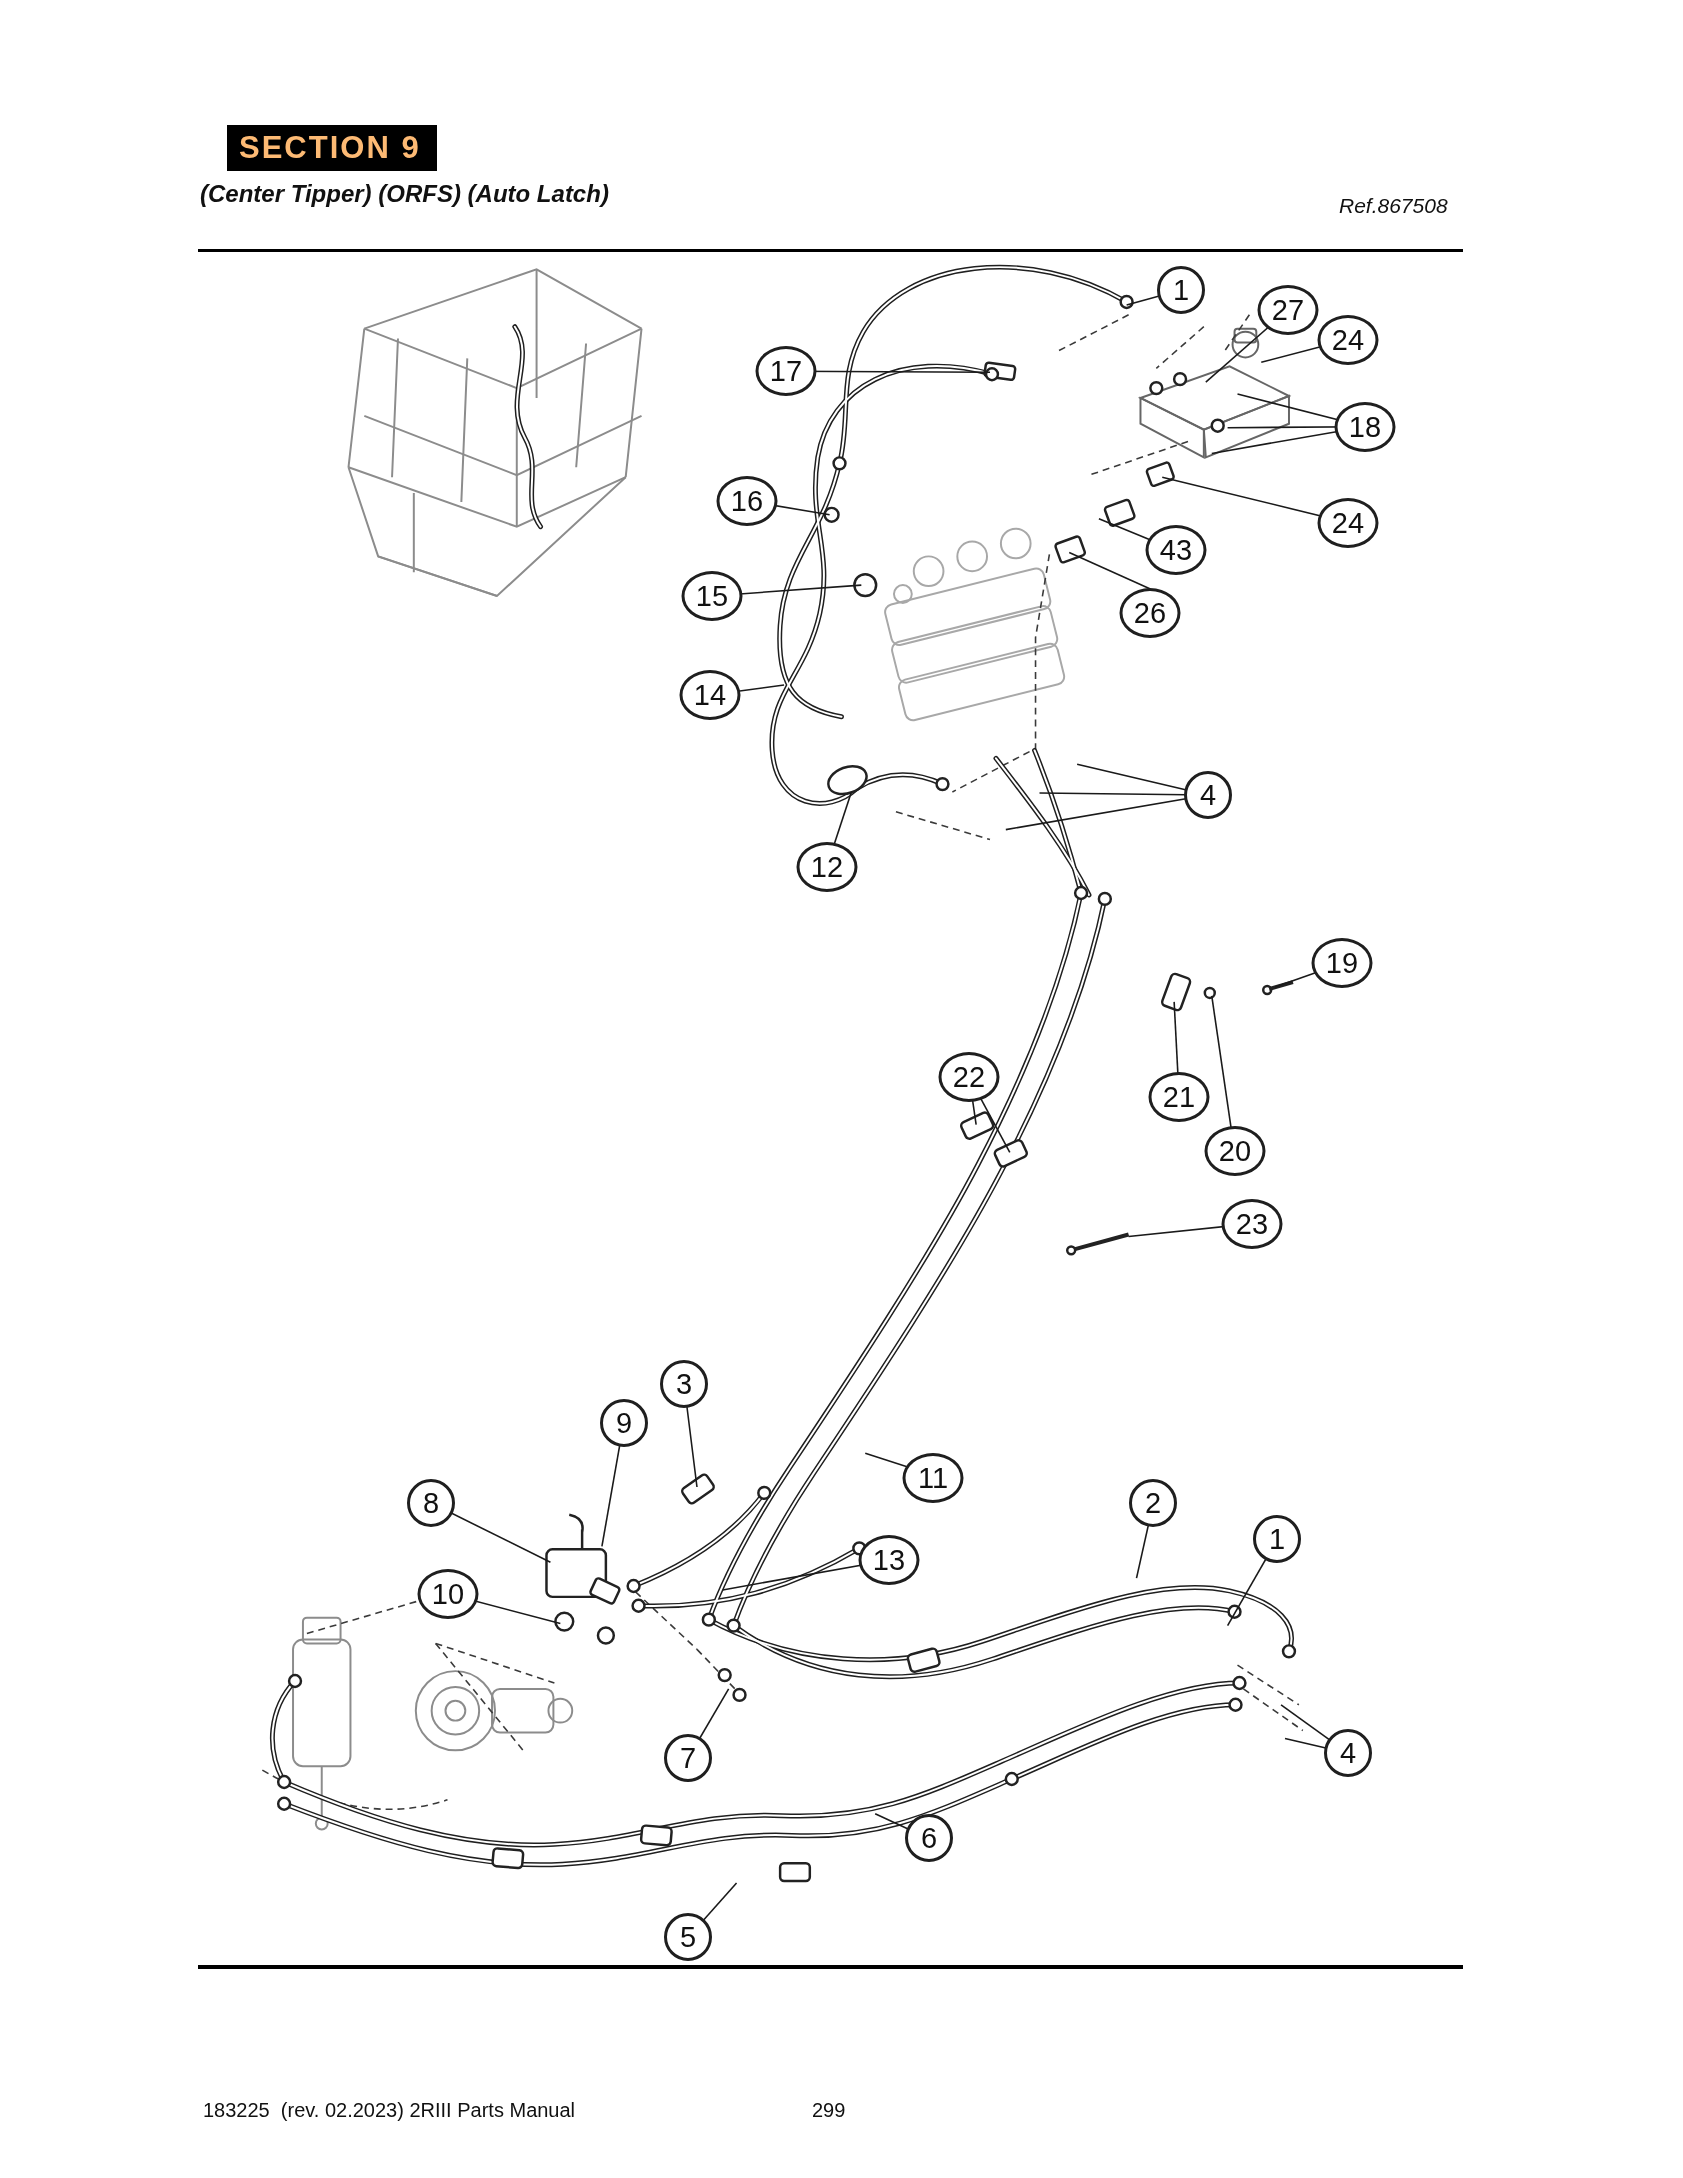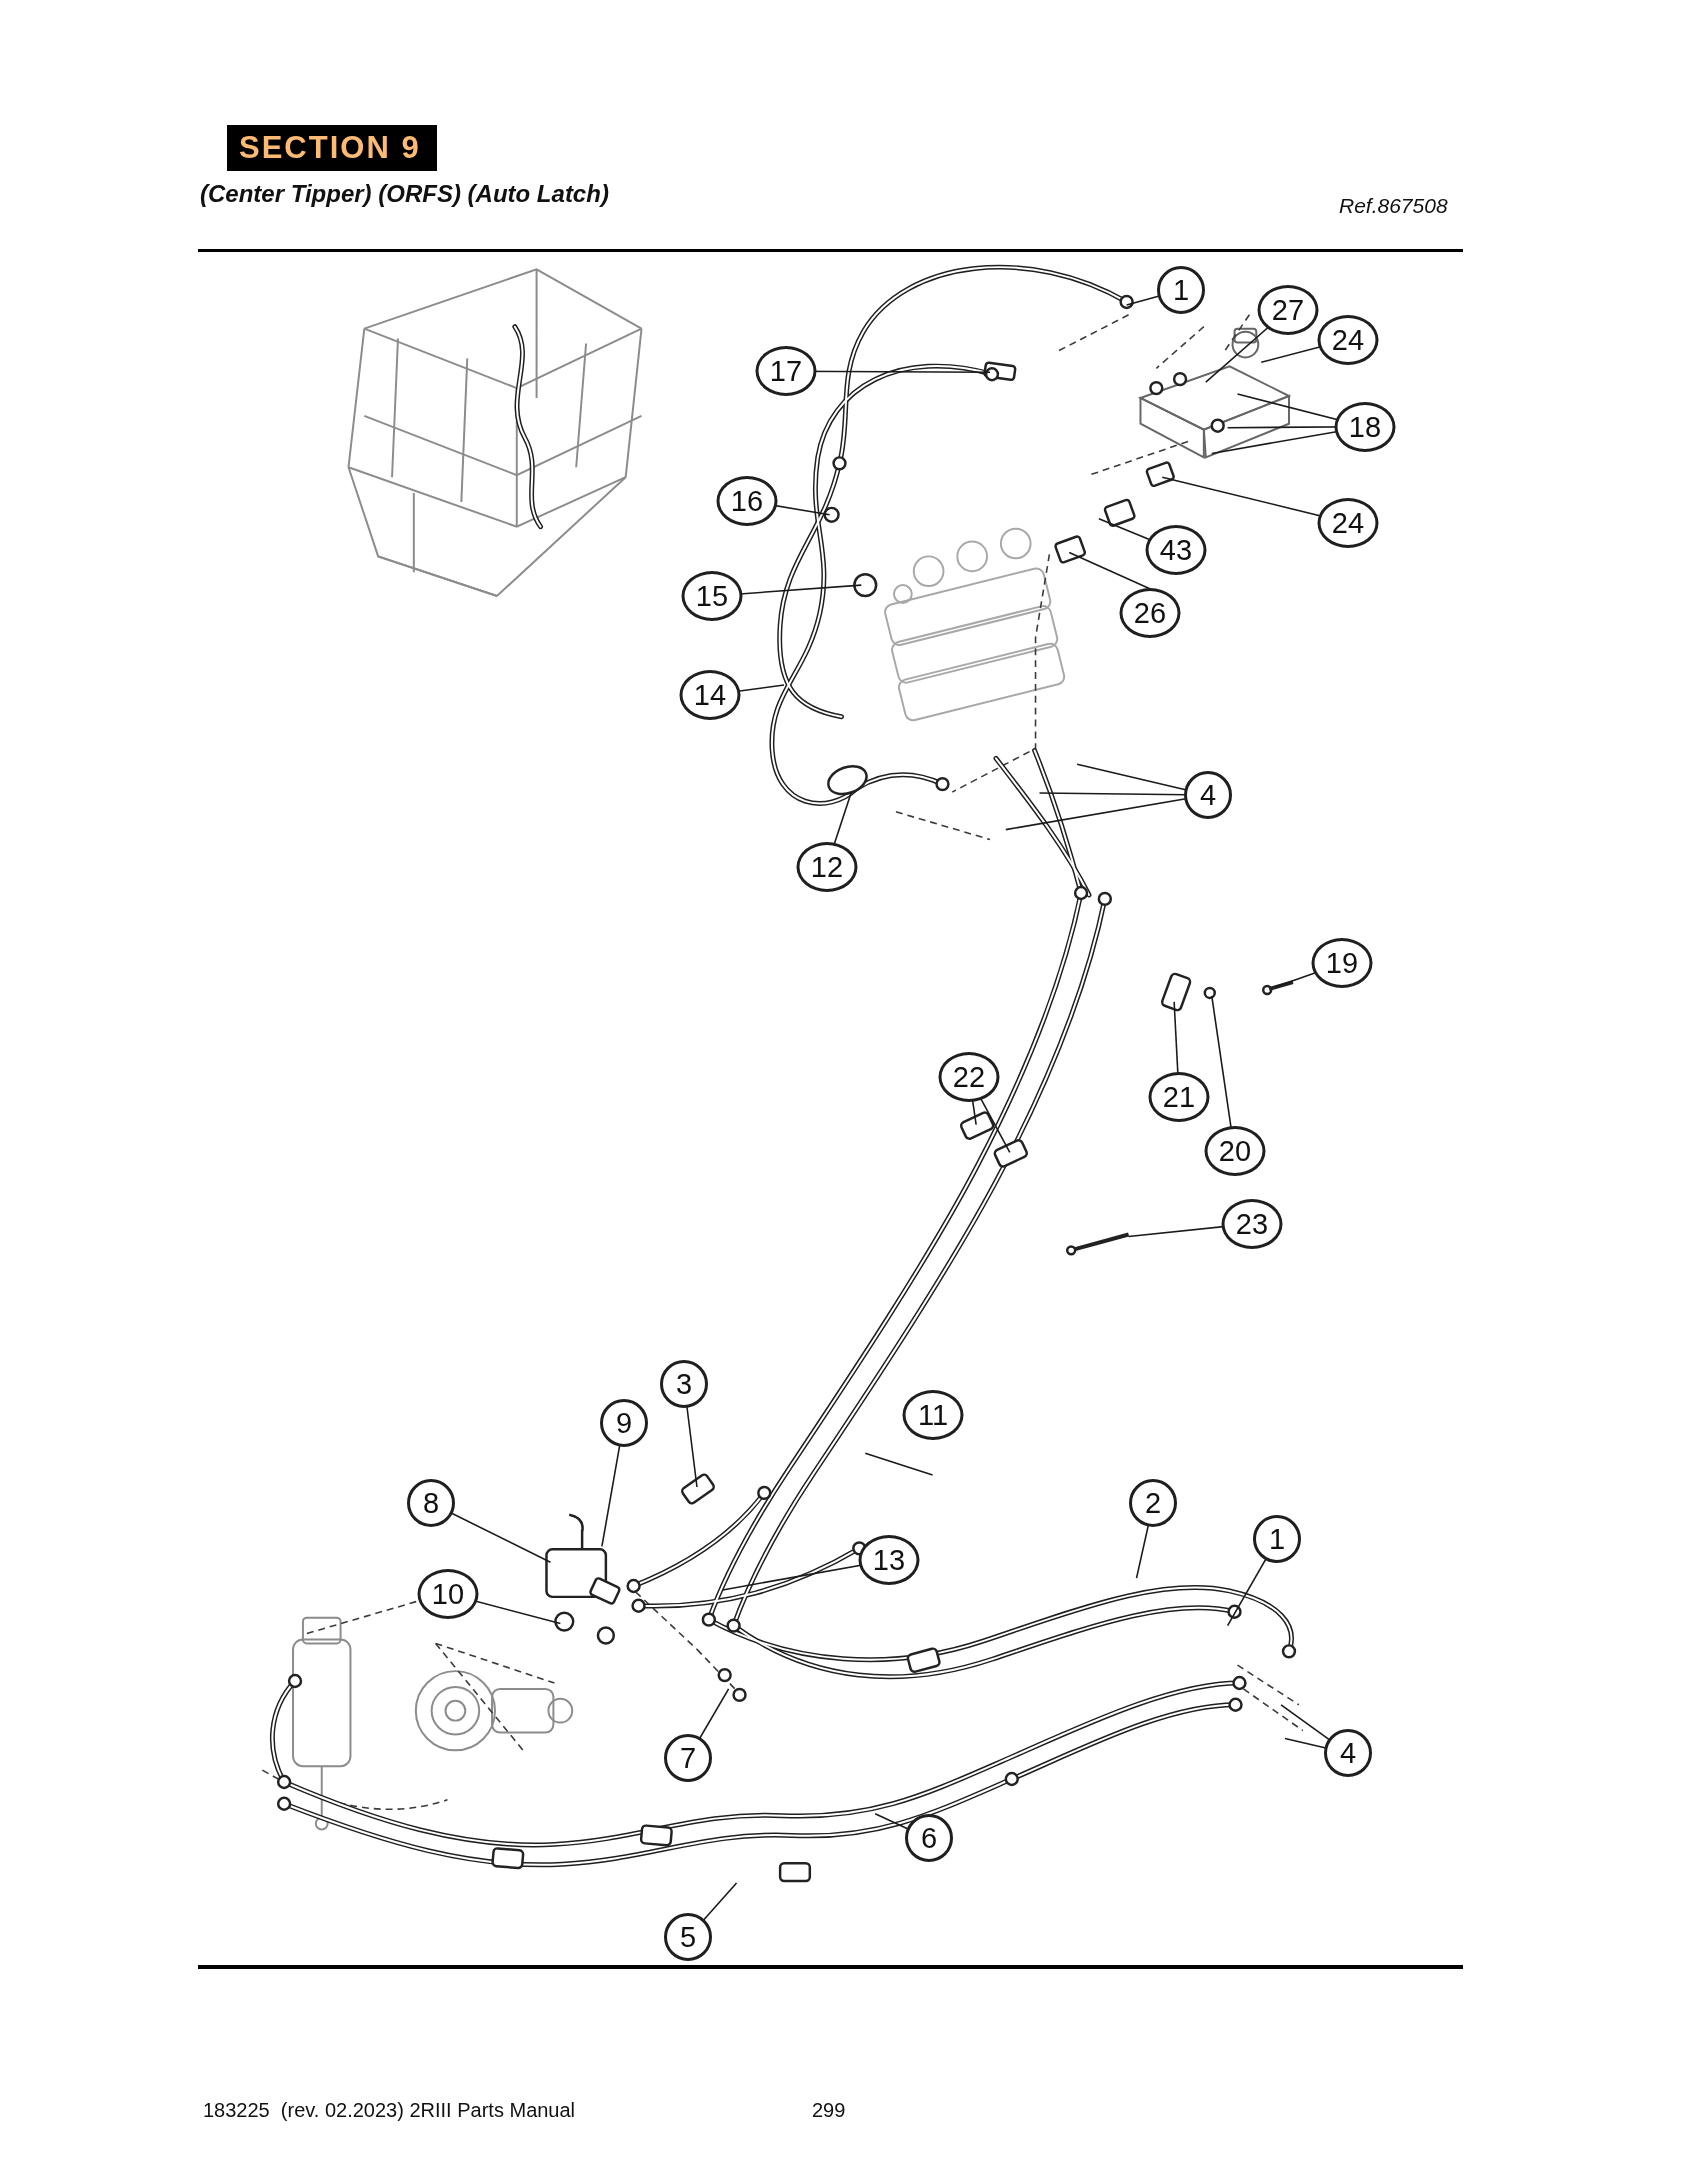--- a/index.html
+++ b/index.html
@@ -295,21 +295,21 @@
       <div class="balloon wide" style="left: 827px; top: 867px;">12</div>
       <div class="balloon" style="left: 1208px; top: 795px;">4</div>
       <div class="balloon wide" style="left: 1342px; top: 963px;">19</div>
       <div class="balloon wide" style="left: 969px; top: 1077px;">22</div>
       <div class="balloon wide" style="left: 1179px; top: 1097px;">21</div>
       <div class="balloon wide" style="left: 1235px; top: 1151px;">20</div>
       <div class="balloon wide" style="left: 1252px; top: 1224px;">23</div>
       <div class="balloon" style="left: 684px; top: 1384px;">3</div>
       <div class="balloon" style="left: 624px; top: 1423px;">9</div>
       <div class="balloon" style="left: 431px; top: 1503px;">8</div>
-      <div class="balloon wide" style="left: 933px; top: 1415px;">11</div>
+      <div class="balloon wide" style="left: 933px; top: 1478px;">11</div>
       <div class="balloon" style="left: 1153px; top: 1503px;">2</div>
       <div class="balloon" style="left: 1277px; top: 1539px;">1</div>
       <div class="balloon wide" style="left: 448px; top: 1594px;">10</div>
       <div class="balloon wide" style="left: 889px; top: 1560px;">13</div>
       <div class="balloon" style="left: 688px; top: 1758px;">7</div>
       <div class="balloon" style="left: 1348px; top: 1753px;">4</div>
       <div class="balloon" style="left: 929px; top: 1838px;">6</div>
       <div class="balloon" style="left: 688px; top: 1937px;">5</div>
     </div>
 

